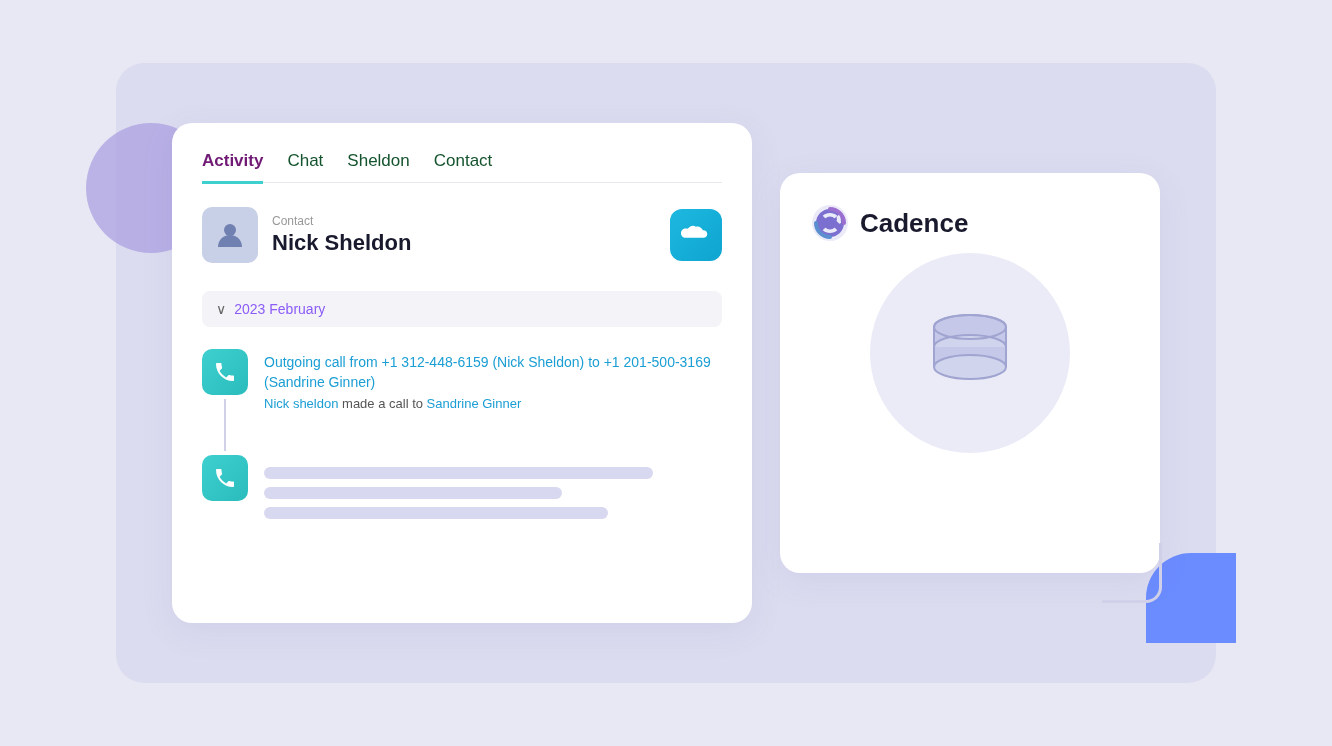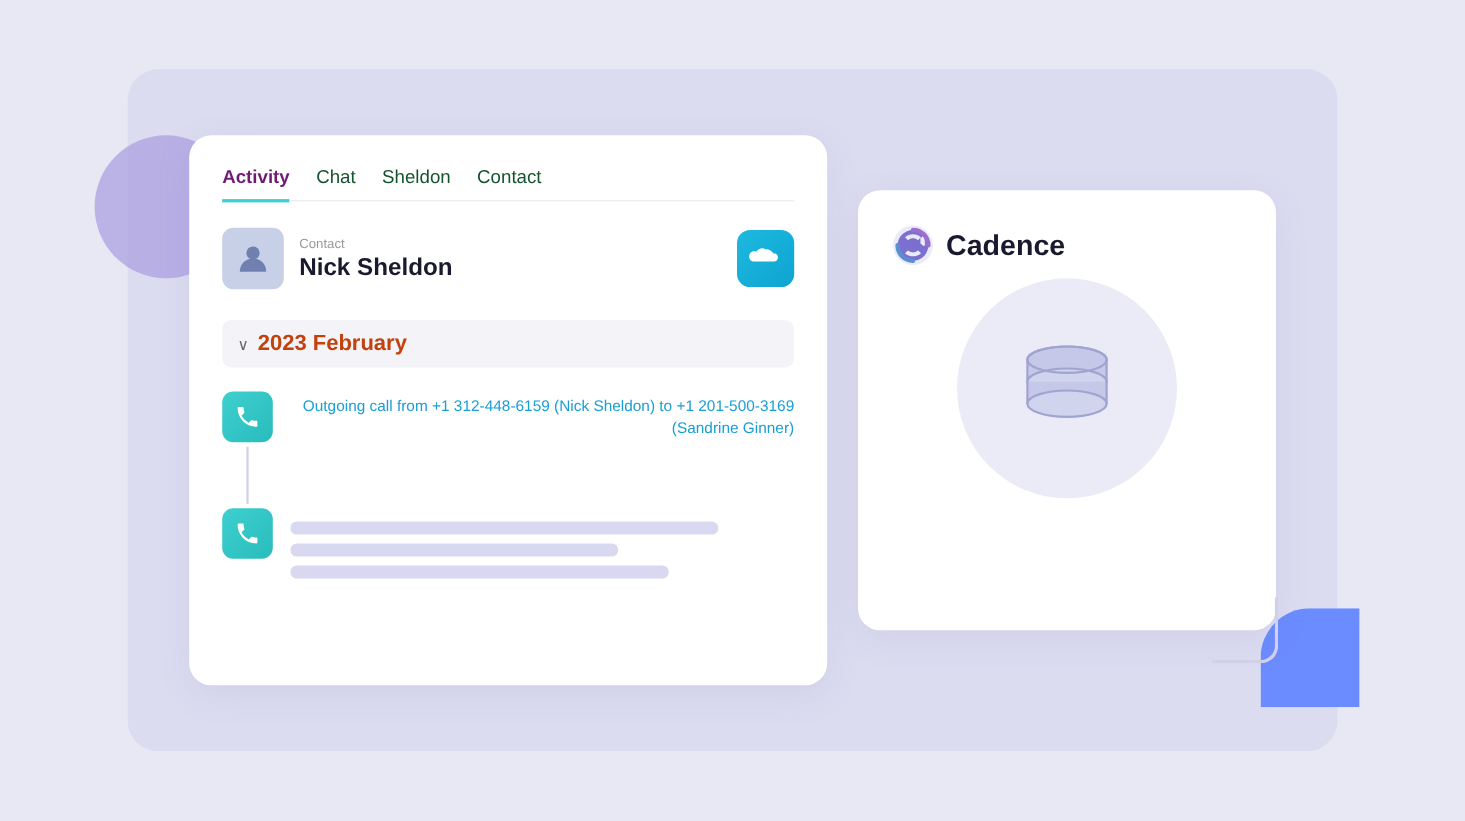--- a/index.html
+++ b/index.html
@@ -154,31 +154,30 @@
       align-items: center;
       gap: 8px;
       margin-bottom: 22px;
       cursor: pointer;
     }
     .month-row .chevron {
       color: #666;
       font-size: 14px;
     }
     .month-row .month-label {
-      font-size: 20px;
-      color: #c2410c;
-      font-weight: 700;
+      font-size: 14px;
+      color: #8b5cf6;
+      font-weight: 400;
     }
 
     
     .activity-list {
       display: flex;
       flex-direction: column;
       gap: 0;
-      text-align: right;
     }
     .activity-item {
       display: flex;
       align-items: flex-start;
       gap: 16px;
       position: relative;
     }
     .activity-item + .activity-item {
       margin-top: 0;
     }
@@ -349,20 +348,23 @@
         <div class="activity-icon-col">
           <div class="activity-icon">
             <svg viewBox="0 0 24 24">
               <path d="M6.6 10.8c1.4 2.8 3.8 5.1 6.6 6.6l2.2-2.2c.3-.3.7-.4 1-.2 1.1.4 2.3.6 3.6.6.6 0 1 .4 1 1V20c0 .6-.4 1-1 1C10.6 21 3 13.4 3 4c0-.6.4-1 1-1h3.5c.6 0 1 .4 1 1 0 1.3.2 2.5.6 3.6.1.3 0 .7-.2 1L6.6 10.8z"></path>
             </svg>
           </div>
           <div class="connector-line"></div>
         </div>
         <div class="activity-content">
           <div class="activity-title">Outgoing call from +1 312-448-6159 (Nick Sheldon) to +1 201-500-3169 (Sandrine Ginner)</div>
+          <div class="activity-subtitle">
+            <span class="link">Nick sheldon</span><span> made a call to </span><span class="link">Sandrine Ginner</span>
+          </div>
         </div>
       </div>
 
       <div class="activity-item">
         <div class="activity-icon-col">
           <div class="activity-icon">
             <svg viewBox="0 0 24 24">
               <path d="M6.6 10.8c1.4 2.8 3.8 5.1 6.6 6.6l2.2-2.2c.3-.3.7-.4 1-.2 1.1.4 2.3.6 3.6.6.6 0 1 .4 1 1V20c0 .6-.4 1-1 1C10.6 21 3 13.4 3 4c0-.6.4-1 1-1h3.5c.6 0 1 .4 1 1 0 1.3.2 2.5.6 3.6.1.3 0 .7-.2 1L6.6 10.8z"></path>
             </svg>
           </div>

